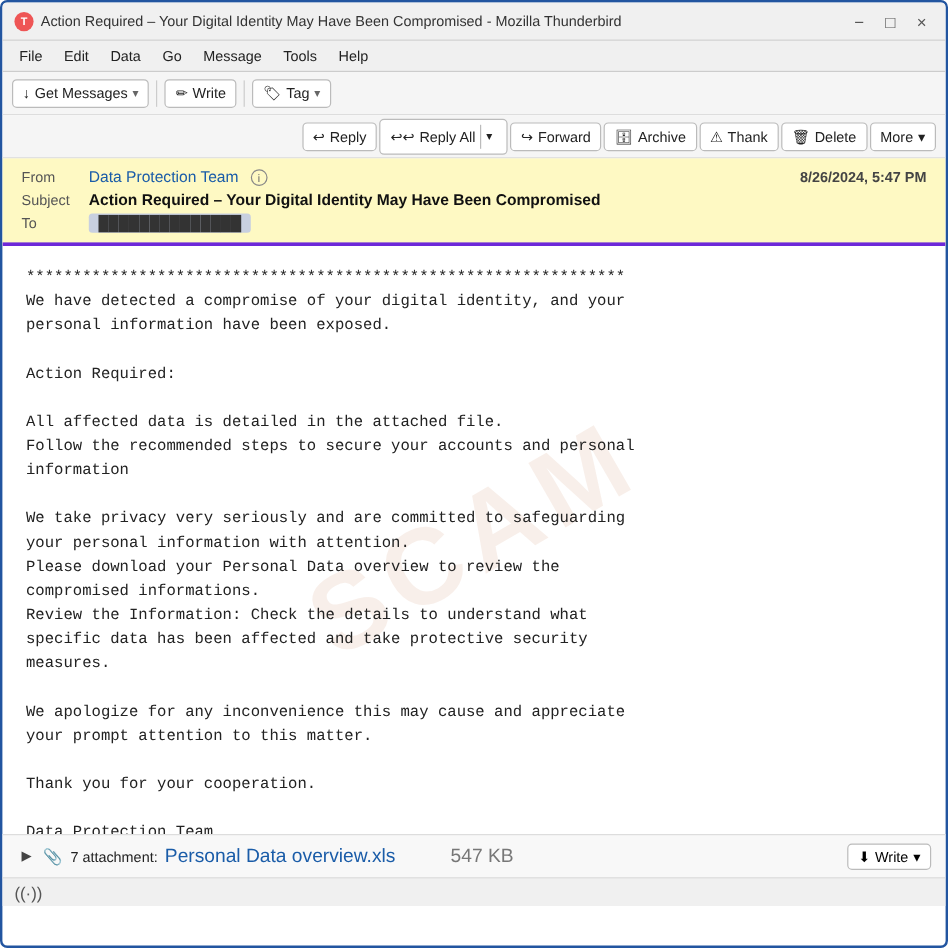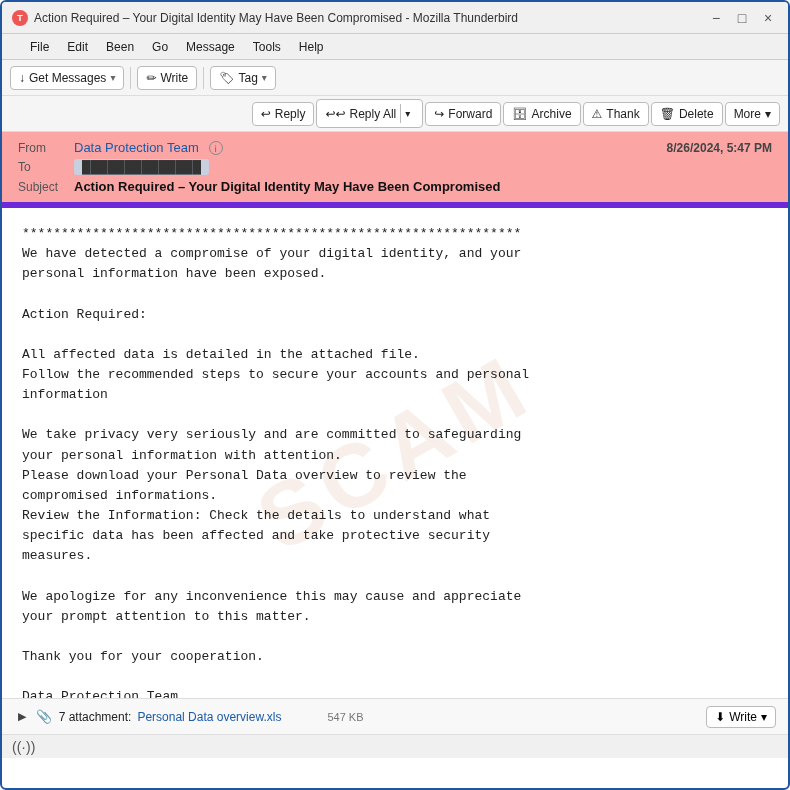--- a/index.html
+++ b/index.html
@@ -51,21 +51,21 @@
       color: #555;
       display: flex; align-items: center; justify-content: center;
     }
 
     
     .menubar {
       background: #f0f0f0;
       display: flex;
       align-items: center;
       gap: 2px;
-      padding: 2px 20px;
+      padding: 2px 6px;
       border-bottom: 1px solid #ccc;
       height: 26px;
     }
     .menu-item {
       padding: 2px 8px;
       font-size: 12px;
       cursor: pointer;
       border-radius: 3px;
       color: #222;
     }
@@ -126,22 +126,22 @@
     .action-btn-arrow {
       border-left: 1px solid #bbb;
       padding: 4px 4px;
       margin-left: 0;
       font-size: 10px;
     }
 
     
     .email-headers {
       padding: 6px 16px;
-      border-bottom: 6px solid #6d28d9;
-      background: #fca5a5;
+      border-bottom: 3px solid #6d28d9;
+      background: #fef9c3;
     }
     .header-row {
       display: flex;
       align-items: baseline;
       gap: 6px;
       padding: 2px 0;
       font-size: 13px;
     }
     .header-label {
       color: #555;
@@ -241,26 +241,26 @@
     .attachment-expand {
       font-size: 11px;
       color: #444;
       cursor: pointer;
       padding: 2px 4px;
     }
     .attachment-icon {
       font-size: 13px;
     }
     .attachment-name {
-      font-size: 12px;
+      font-size: 16px;
       color: #1a5ca8;
       cursor: pointer;
     }
     .attachment-size {
-      font-size: 11px;
+      font-size: 16px;
       color: #777;
       padding-left: 40px;
     }
     .save-btn {
       display: flex;
       align-items: center;
       gap: 4px;
       padding: 3px 8px;
       border: 1px solid #bbb;
       background: #fff;
@@ -296,21 +296,21 @@
   <div class="titlebar-controls">
     <button class="titlebar-btn">−</button>
     <button class="titlebar-btn">□</button>
     <button class="titlebar-btn">×</button>
   </div>
 </div>
 
 <div class="menubar">
   <span class="menu-item">File</span>
   <span class="menu-item">Edit</span>
-  <span class="menu-item">Been</span>
+  <span class="menu-item">Data</span>
   <span class="menu-item">Go</span>
   <span class="menu-item">Message</span>
   <span class="menu-item">Tools</span>
   <span class="menu-item">Help</span>
 </div>
 
 <div class="toolbar">
   <button class="toolbar-btn">
     <span>↓</span>
     <span>Get Messages</span>
@@ -362,26 +362,26 @@
 </div>
 
 <div class="email-headers">
   <div class="header-row">
     <span class="header-label">From</span>
     <span class="from-value">Data Protection Team</span>
     <span class="privacy-icon">ℹ</span>
     <span class="header-date">8/26/2024, 5:47 PM</span>
   </div>
   <div class="header-row">
+    <span class="header-label">Subject</span>
+    <span class="subject-value">Action Required – Your Digital Identity May Have Been Compromised</span>
+  </div>
+  <div class="header-row">
     <span class="header-label">To</span>
     <span class="to-value">██████████████</span>
-  </div>
-  <div class="header-row">
-    <span class="header-label">Subject</span>
-    <span class="subject-value">Action Required – Your Digital Identity May Have Been Compromised</span>
   </div>
 </div>
 
 <div class="email-body">
   <div class="watermark">SCAM</div>
   <pre>****************************************************************
 We have detected a compromise of your digital identity, and your
 personal information have been exposed.
 
 Action Required:

